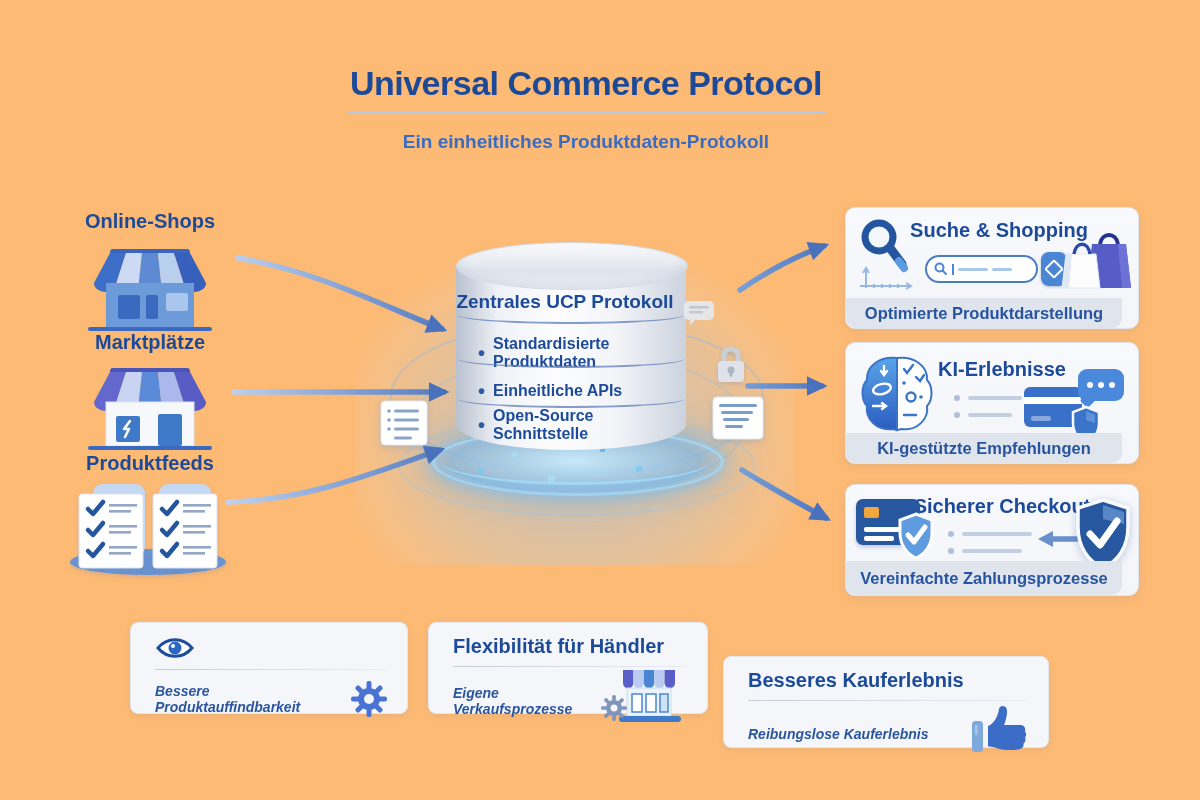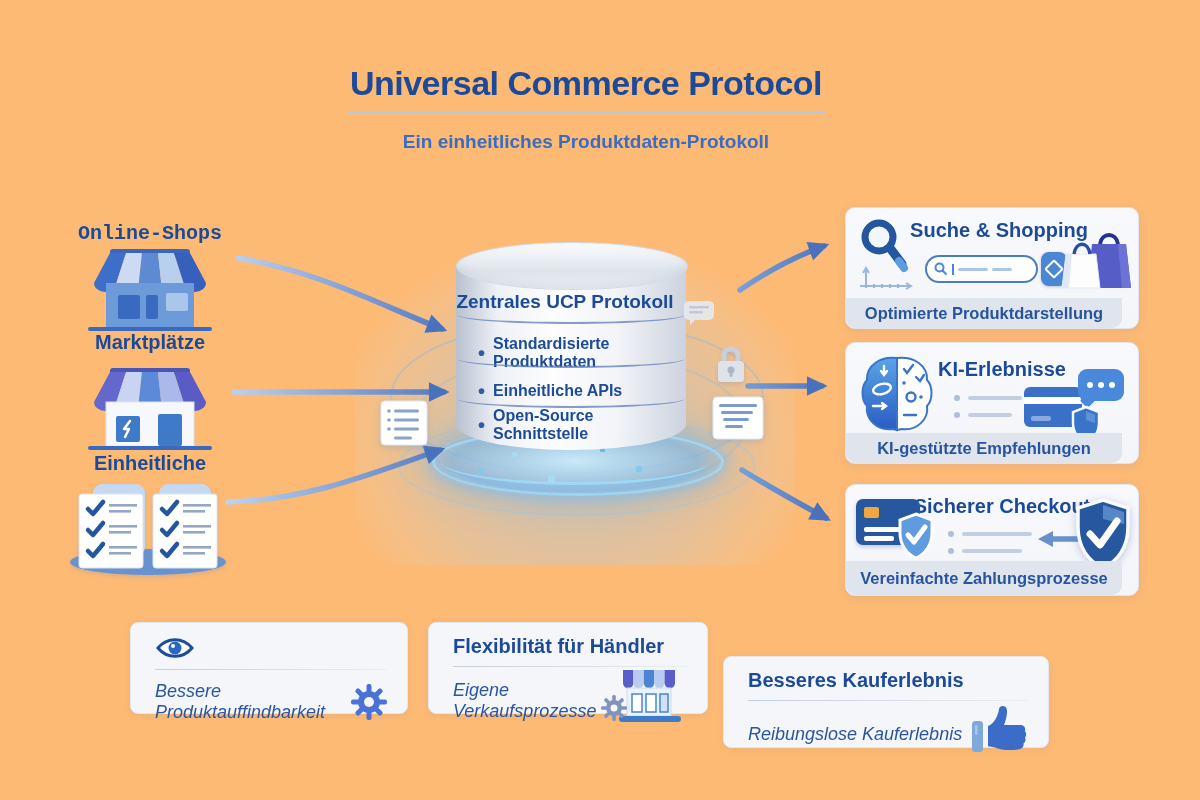--- a/index.html
+++ b/index.html
@@ -89,34 +89,34 @@
   .cc3 .l1{position:absolute;left:8px;top:28px;width:48px;height:4.5px;background:#fff;border-radius:2px;}
   .cc3 .l2{position:absolute;left:8px;top:37px;width:30px;height:4.5px;background:#fff;border-radius:2px;}
 
   
   .bcard{position:absolute;top:622px;height:92px;background:#f4f6fa;border:1px solid #e4e7ee;
     border-radius:8px;box-shadow:0 2px 6px rgba(100,120,160,.12);z-index:3;box-sizing:border-box;
     padding:12px 20px 0 24px;}
   .bcard-titlerow{display:flex;align-items:center;gap:10px;font-size:20px;font-weight:bold;color:#1c4a99;}
   .bcard-divider{margin-top:8px;height:1px;background:linear-gradient(90deg,#c6cedb,#e9edf4);}
   .bcard-descrow{margin-top:11px;display:flex;align-items:center;justify-content:space-between;}
-  .bcard-desc{font-style:italic;font-size:18px;font-weight:400;color:#2a55a0;}
+  .bcard-desc{font-style:italic;font-size:14px;font-weight:700;color:#2a55a0;}
 </style>
 </head>
 <body>
 
 <div class="stage">
 
   <div class="hdr">
     <div class="hdr-title">Universal Commerce Protocol</div>
   </div>
   <div class="hdr-divider"></div>
   <div class="hdr-sub">Ein einheitliches Produktdaten-Protokoll</div>
 
-  <div class="src-label" style="top:222px;font-family:Liberation Mono, monospace;">Online-Shops</div>
+  <div class="src-label" style="top:210px;">Online-Shops</div>
   <div class="src-icon" style="left:80px;top:243px;">
     <svg width="140" height="90" viewBox="0 0 140 90">
       <rect x="30" y="6" width="80" height="6" rx="3" fill="#3a66c0"></rect>
       <path d="M30,10 L46,10 L36.4,40 A11.2 9 0 0 1 14,40 Z" fill="#3e6fc8"></path>
       <path d="M46,10 L62,10 L58.8,40 A11.2 9 0 0 1 36.4,40 Z" fill="#cddaf3"></path>
       <path d="M62,10 L78,10 L81.2,40 A11.2 9 0 0 1 58.8,40 Z" fill="#5d8ad2"></path>
       <path d="M78,10 L94,10 L103.6,40 A11.2 9 0 0 1 81.2,40 Z" fill="#b9cfee"></path>
       <path d="M94,10 L110,10 L126,40 A11.2 9 0 0 1 103.6,40 Z" fill="#3760bc"></path>
       <rect x="26" y="40" width="88" height="44" fill="#6d9ad8"></rect>
       <rect x="38" y="52" width="22" height="24" rx="2" fill="#3a6ac0"></rect>
@@ -136,21 +136,21 @@
       <path d="M78,10 L94,10 L103.6,40 A11.2 9 0 0 1 81.2,40 Z" fill="#aab8ec"></path>
       <path d="M94,10 L110,10 L126,40 A11.2 9 0 0 1 103.6,40 Z" fill="#585cc4"></path>
       <rect x="26" y="40" width="88" height="44" fill="#f6f8fc" stroke="#dce2f0"></rect>
       <rect x="36" y="54" width="24" height="26" rx="2" fill="#3f7ac8"></rect>
       <polyline points="50,59 44,67 49,67 45,75" fill="none" stroke="#ffffff" stroke-width="2.5" stroke-linecap="round" stroke-linejoin="round"></polyline>
       <rect x="78" y="52" width="24" height="32" rx="2" fill="#3f7ac8"></rect>
       <rect x="8" y="84" width="124" height="4" rx="2" fill="#3a6ac0"></rect>
     </svg>
   </div>
 
-  <div class="src-label" style="top:452px;">Einheitliche</div>
+  <div class="src-label" style="top:452px;">Produktfeeds</div>
   <div class="src-icon" style="left:63px;top:478px;">
     <svg width="170" height="100" viewBox="0 0 170 100" style="filter:drop-shadow(0 2px 2px rgba(120,140,180,.3));">
       <ellipse cx="85" cy="84" rx="78" ry="13" fill="#5c8fd8" opacity="0.9"></ellipse>
       <rect x="30" y="6" width="52" height="72" rx="9" fill="#c6d9f3"></rect>
       <rect x="96" y="6" width="52" height="72" rx="9" fill="#c6d9f3"></rect>
       <g>
         <rect x="16" y="16" width="64" height="74" rx="3" fill="#ffffff" stroke="#dde3ee"></rect>
         <g fill="none" stroke="#24569f" stroke-width="4.5" stroke-linecap="round" stroke-linejoin="round">
           <path d="M25,31 l5,5 l10,-12"></path>
             <path d="M25,52 l5,5 l10,-12"></path>

